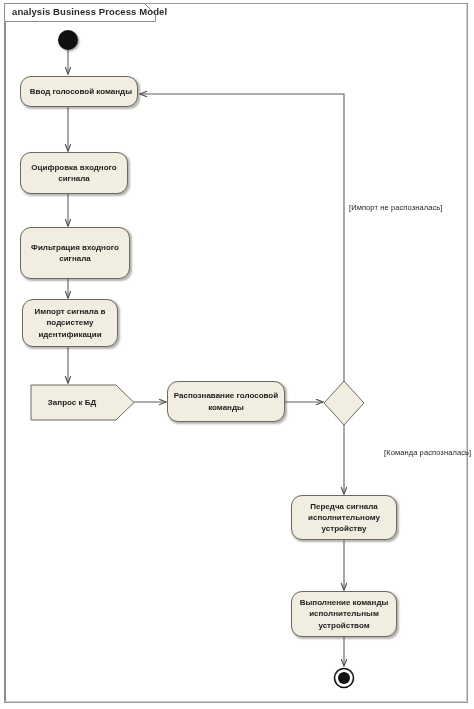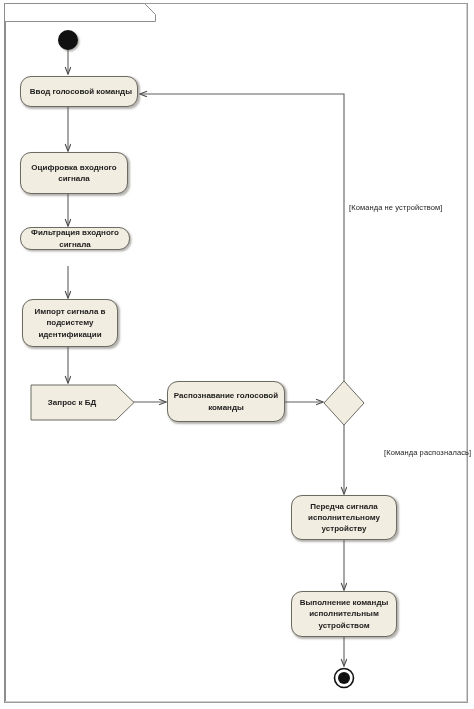--- a/index.html
+++ b/index.html
@@ -149,20 +149,21 @@
 
 <div id="canvas">
 
   <div class="frame"></div>
   <div class="frame-inner-edge"></div>
 
   <div class="title-tab">
     <svg width="152" height="19" viewBox="0 0 152 19">
       <path d="M0.5,0.5 L140.5,0.5 L151.5,11.5 L151.5,18.5 L0.5,18.5 Z" fill="#ffffff" stroke="#8d8d8d" stroke-width="1"></path>
     </svg>
+    <span class="label">analysis Business Process Model</span>
   </div>
 
   <svg id="wires" viewBox="0 0 474 709">
     <defs>
       <marker id="arrow" markerWidth="9" markerHeight="9" refX="7.6" refY="3.2" orient="auto" markerUnits="userSpaceOnUse">
         <path d="M0.6,0.4 L7.8,3.2 L0.6,6.0" fill="none" stroke="#4d4d4d" stroke-width="1.1"></path>
       </marker>
     </defs>
     <g stroke="#5f5f5f" stroke-width="1.1" fill="none">
 
@@ -193,21 +194,21 @@
   <div class="initial-node" style="left:58px; top:30px; width:20px; height:20px;"></div>
 
   <div class="node" style="left:20px; top:76px; width:118px; height:31px;text-align:right;">
     <span class="node-text">Ввод голосовой команды</span>
   </div>
 
   <div class="node" style="left:20px; top:152px; width:108px; height:42px;">
     <span class="node-text">Оцифровка входного сигнала</span>
   </div>
 
-  <div class="node" style="left:20px; top:227px; width:110px; height:23px;text-align:center;">
+  <div class="node" style="left:20px; top:227px; width:110px; height:52px;text-align:center;">
     <span class="node-text">Фильтрация входного сигнала</span>
   </div>
 
   <div class="node" style="left:22px; top:299px; width:96px; height:48px;">
     <span class="node-text">Импорт сигнала в подсистему идентификации</span>
   </div>
 
   <div class="signal-node" style="left:30px; top:384px; width:105px; height:37px;">
     <svg width="105" height="37" viewBox="0 0 105 37">
       <path d="M1,1 L86,1 L104,18.5 L86,36 L1,36 Z" fill="#F2EDE1" stroke="#6b6a63" stroke-width="1"></path>
@@ -233,17 +234,17 @@
     <span class="node-text">Выполнение команды исполнительным устройством</span>
   </div>
 
   <div class="final-node" style="left:333px; top:667px; width:22px; height:22px;">
     <svg width="22" height="22" viewBox="0 0 22 22">
       <circle cx="11" cy="11" r="9.5" fill="#ffffff" stroke="#111111" stroke-width="1.6"></circle>
       <circle cx="11" cy="11" r="6" fill="#111111"></circle>
     </svg>
   </div>
 
-  <div class="guard" style="left:349px; top:203px;">[Команда не устройством]</div>
+  <div class="guard" style="left:349px; top:203px;">[Импорт не распозналась]</div>
 
   <div class="guard" style="left:349px; top:448px;margin-left:35px;">[Команда распозналась]</div>
 
 </div>
 
 </body></html>

